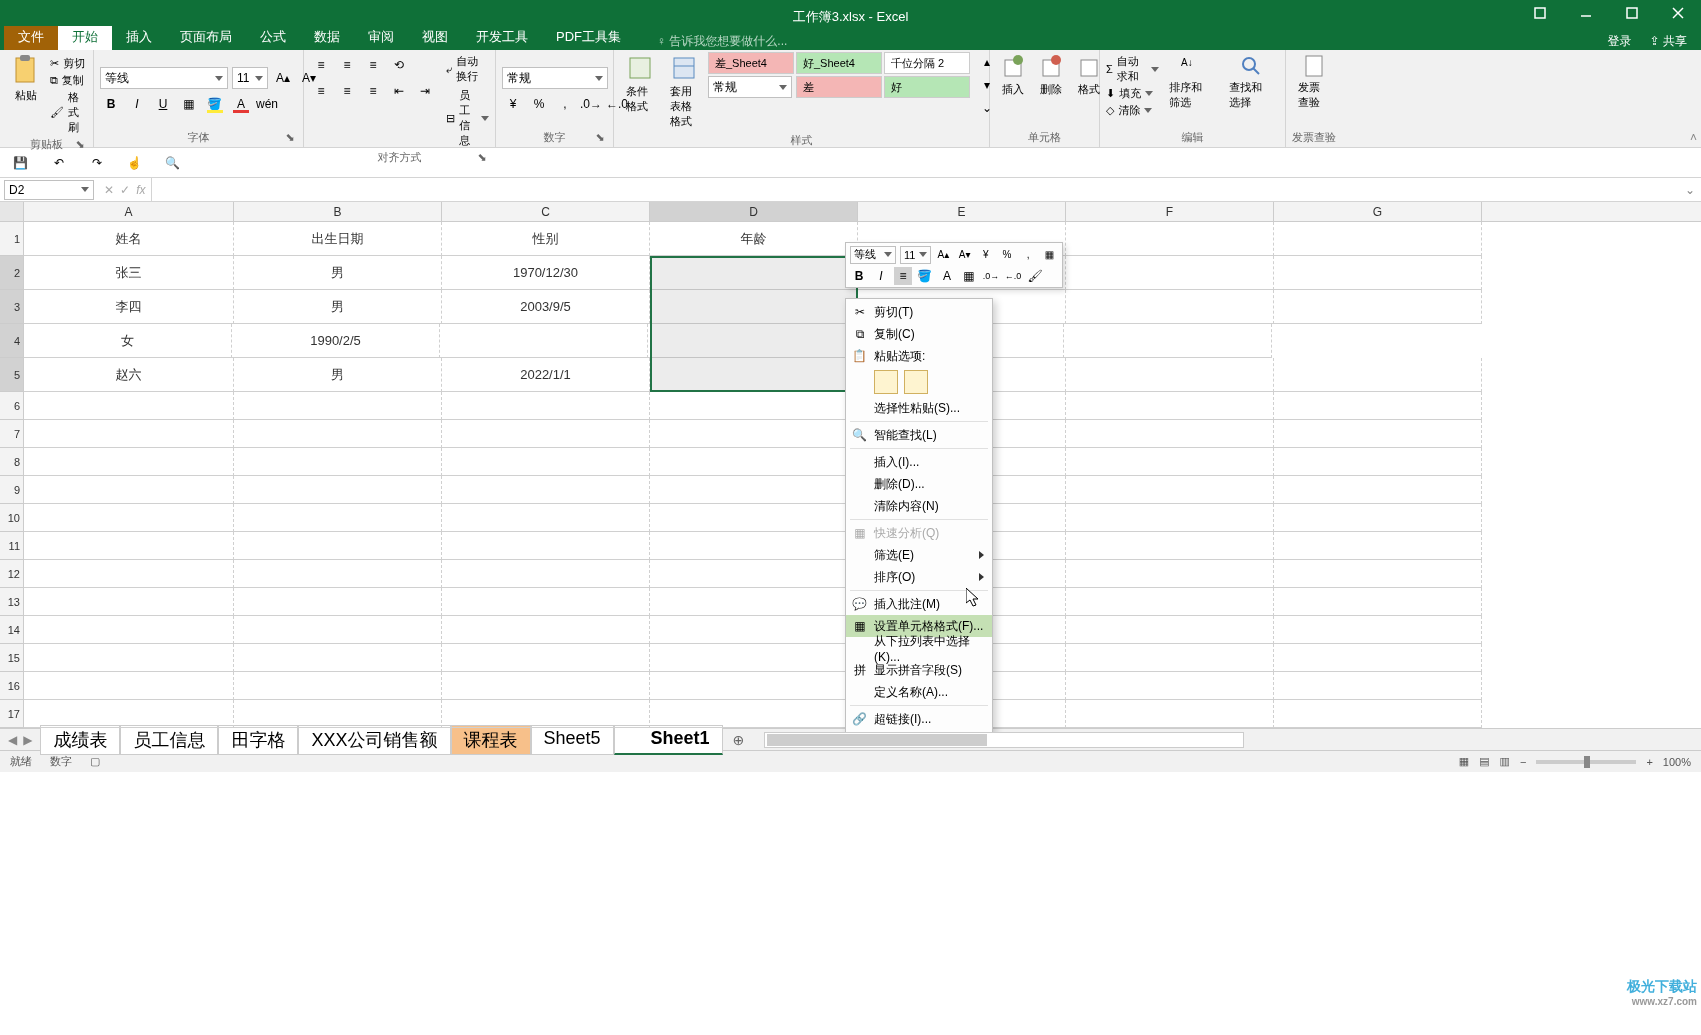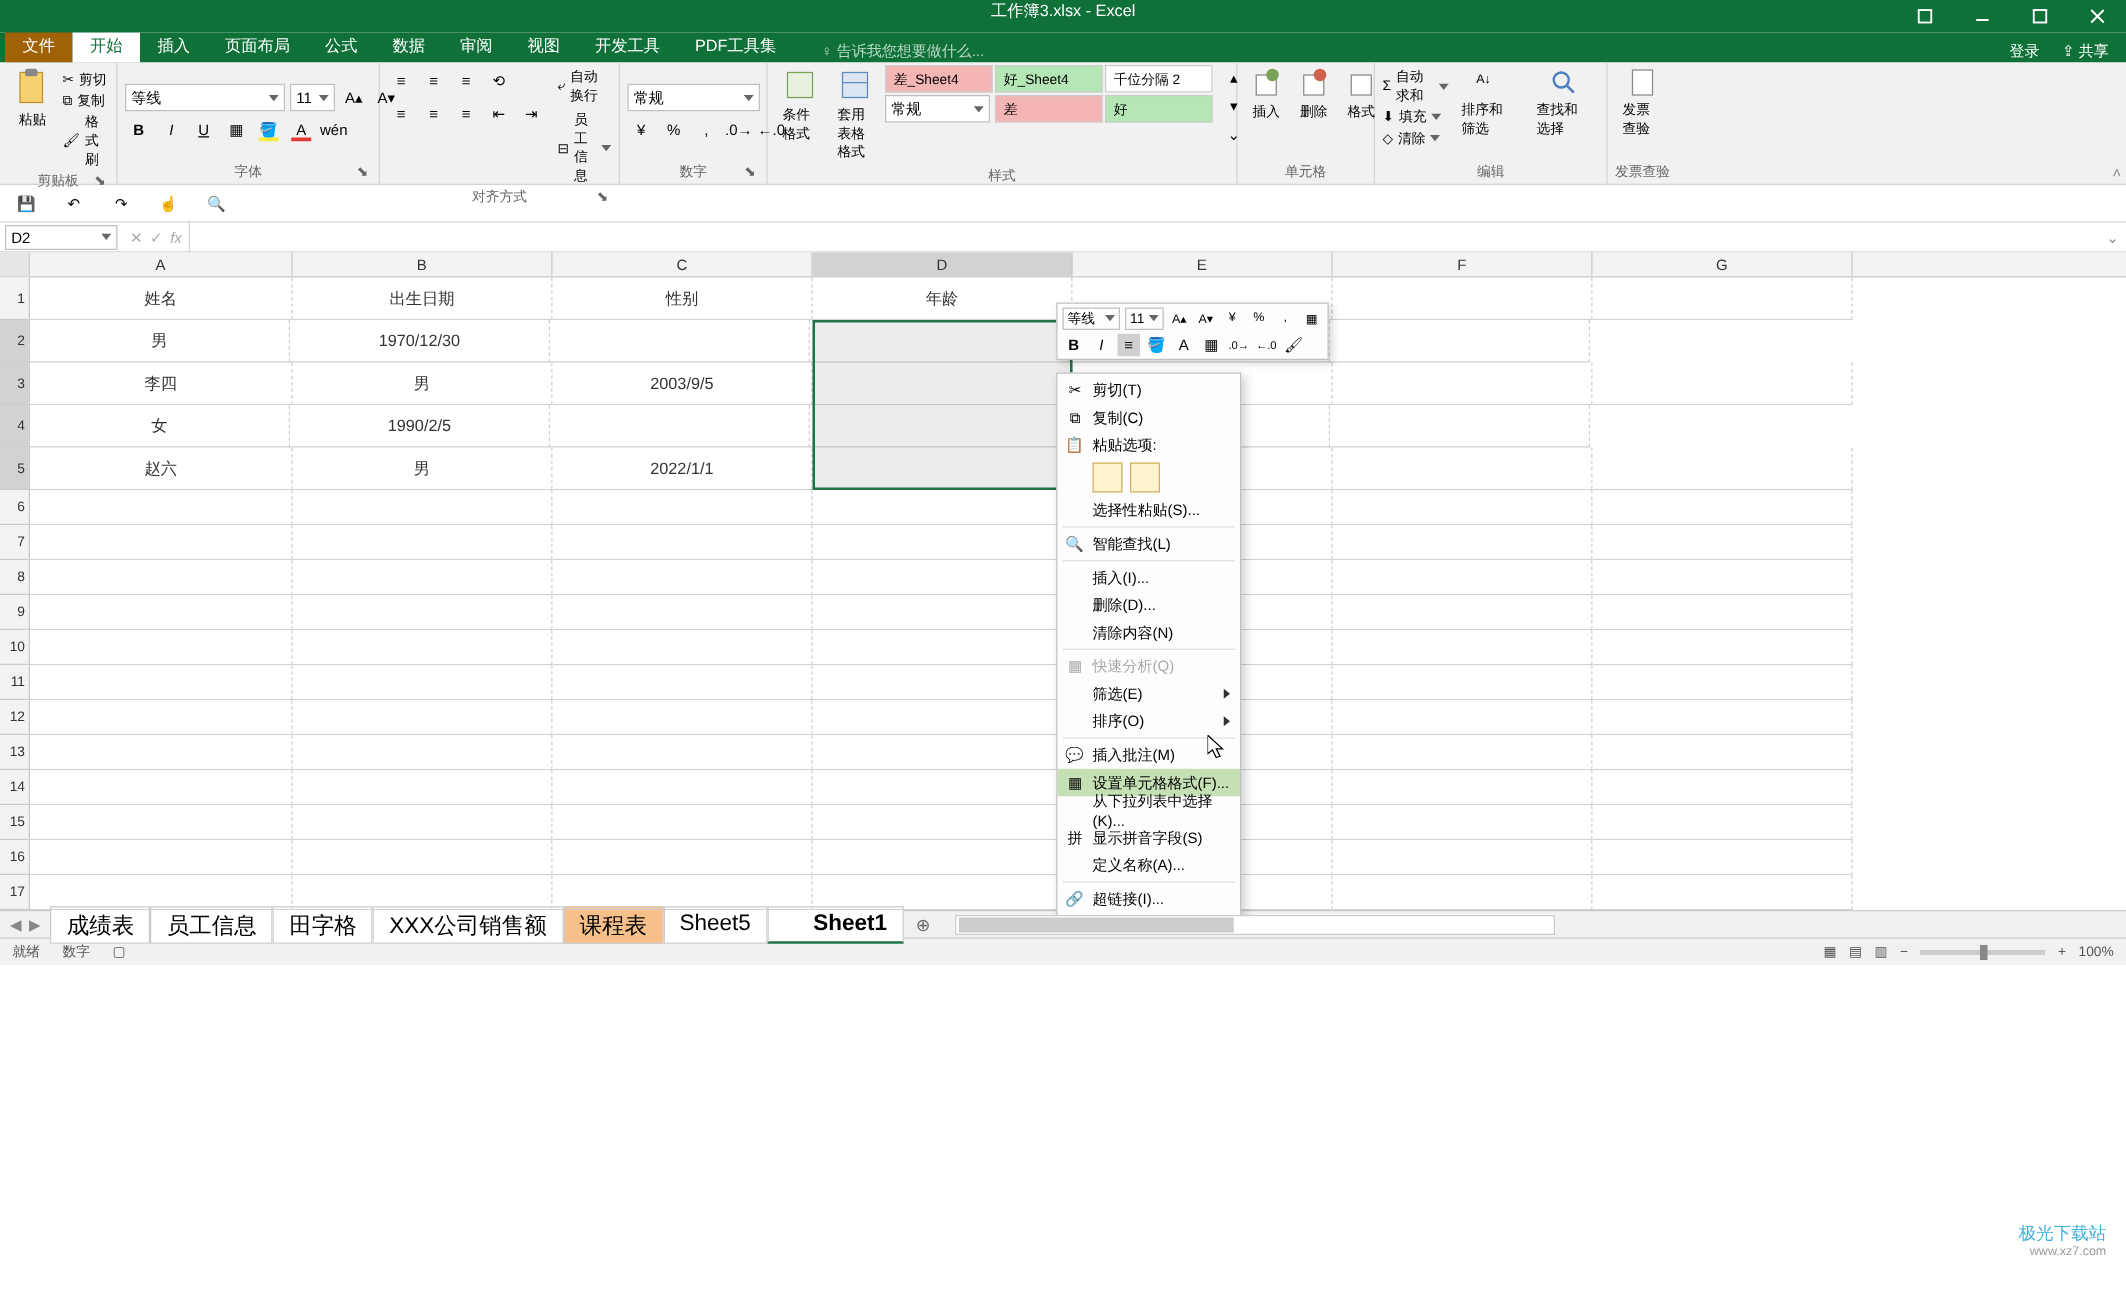--- a/index.html
+++ b/index.html
@@ -1,19 +1,19 @@
 <!DOCTYPE html>
 <html><head>
 <meta charset="utf-8">
 <style>
 * { margin: 0; padding: 0; box-sizing: border-box; font-family: "Microsoft YaHei", sans-serif; }
 body { background: #fff; font-size: 12px; overflow: hidden; width: 1701px; height: 1035px; position: relative; }
 
 
-.titlebar { height: 26px; background: #0f7038; color: #fff; display: flex; align-items: flex-start; position: relative; }
+.titlebar { height: 26px; background: #0f7038; color: #fff; display: flex; align-items: flex-end; position: relative; }
 .titlebar .title { position: absolute; left: 50%; transform: translateX(-50%); font-size: 13px; }
 .titlebar .win-controls { margin-left: auto; display: flex; }
 .titlebar .win-btn { width: 46px; height: 26px; display: flex; align-items: center; justify-content: center; cursor: pointer; }
 .titlebar .win-btn svg { stroke: #fff; fill: none; }
 
 
 .menutabs { height: 24px; background: #0f7038; display: flex; align-items: flex-end; padding-left: 4px; }
 .menutab { padding: 4px 14px; color: #fff; font-size: 13px; cursor: pointer; }
 .menutab.file { background: #a16207; }
 .menutab.active { background: #fff; color: #0f7038; }
@@ -91,21 +91,21 @@
 .menuitem:hover, .menuitem.hover { background: #c5e0b4; }
 .menuitem .micon { position: absolute; left: 6px; width: 16px; height: 16px; display: flex; align-items: center; justify-content: center; }
 .menuitem.disabled { color: #aaa; }
 .menusep { height: 1px; background: #e0e0e0; margin: 2px 4px; }
 .menuitem .sub { margin-left: auto; }
 .paste-opts { height: 30px; display: flex; align-items: center; padding-left: 28px; gap: 6px; }
 .paste-opt { width: 24px; height: 24px; border: 1px solid #d0b060; background: #fef4d0; }
 
 .cursor-arrow { position: absolute; left: 966px; top: 588px; pointer-events: none; z-index: 999; }
 
-.watermark { position: absolute; right: 16px; bottom: 28px; font-size: 14px; color: #22a2d6; font-weight: normal; opacity: 0.85; text-align: right; }
+.watermark { position: absolute; right: 4px; bottom: 28px; font-size: 14px; color: #22a2d6; font-weight: bold; opacity: 0.85; text-align: right; }
 .watermark .sm { font-size: 10px; color: #888; }
 
 .arrow-down { width: 0; height: 0; border-left: 4px solid transparent; border-right: 4px solid transparent; border-top: 5px solid #666; display: inline-block; }
 .arrow-right { width: 0; height: 0; border-top: 4px solid transparent; border-bottom: 4px solid transparent; border-left: 5px solid #333; display: inline-block; }
 </style>
 </head>
 <body>
 
 <div class="titlebar">
   <div class="title">工作簿3.xlsx - Excel</div>
@@ -398,20 +398,21 @@
         <div class="cellrow">
           <div class="cell" style="width: 210px;">姓名</div>
           <div class="cell" style="width: 208px;">出生日期</div>
           <div class="cell" style="width: 208px;">性别</div>
           <div class="cell" style="width: 208px;">年龄</div>
           <div class="cell" style="width: 208px;"></div>
           <div class="cell" style="width: 208px;"></div>
           <div class="cell" style="width: 208px;"></div>
         </div>
         <div class="cellrow">
+          <div class="cell" style="width: 210px;">张三</div>
           <div class="cell" style="width: 208px;">男</div>
           <div class="cell" style="width: 208px;">1970/12/30</div>
           <div class="cell" style="width: 208px;"></div>
           <div class="cell" style="width: 208px;"></div>
           <div class="cell" style="width: 208px;"></div>
           <div class="cell" style="width: 208px;"></div>
         </div>
         <div class="cellrow">
           <div class="cell" style="width: 210px;">李四</div>
           <div class="cell" style="width: 208px;">男</div>

